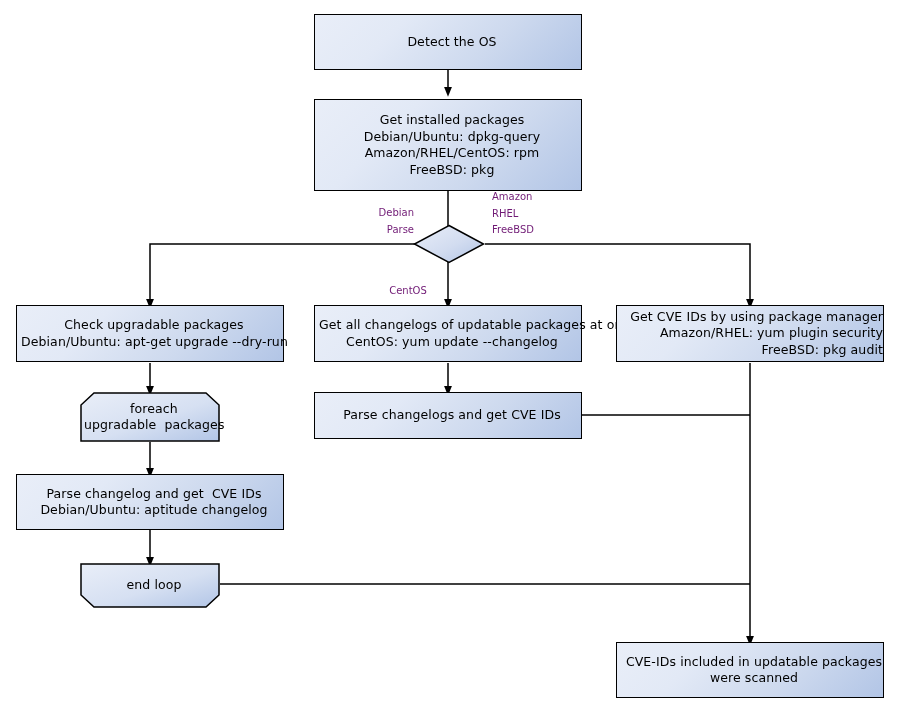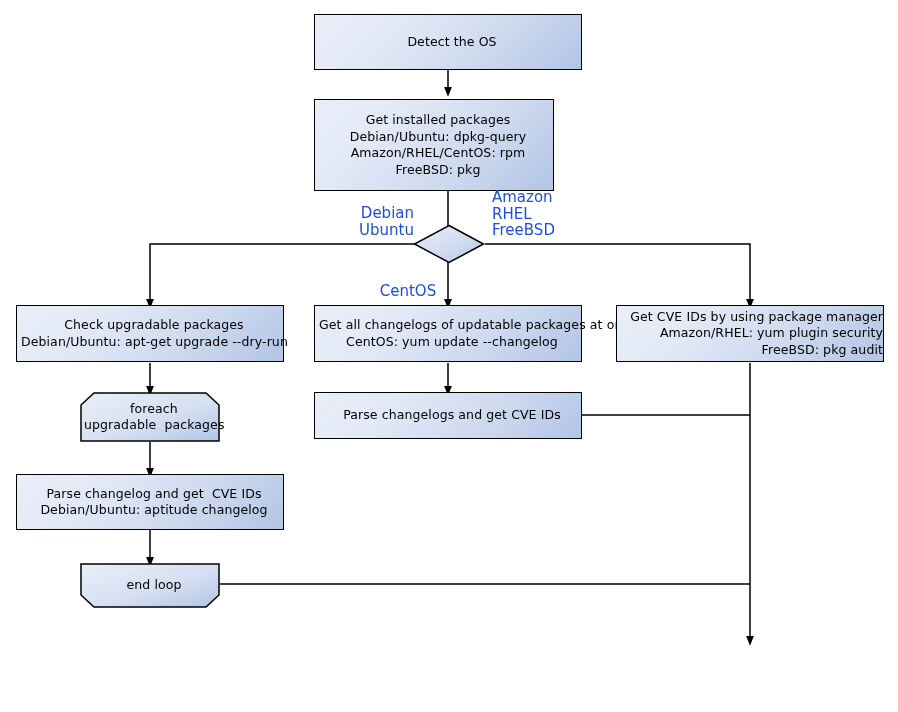--- a/index.html
+++ b/index.html
@@ -29,22 +29,22 @@
   }
   
   .loop-end{border:none;background:none;}
   .shape-svg{position:absolute;left:0;top:0;width:100%;height:100%;overflow:visible;}
   .node .label-layer{position:relative;z-index:2;width:100%;}
 
   .diamond{
     position:absolute;
   }
   .edge-label{
-    position:absolute;font-size:15px;line-height:16.5px;
-    white-space:pre;text-align:center;color:#1d4ed8;
+    position:absolute;font-size:10px;line-height:16.5px;
+    white-space:pre;text-align:center;color:#701a75;
   }
   .overflow-node{overflow:visible;}
 </style>
 </head>
 <body>
 
 <div id="canvas">
 
   <svg class="edges" viewBox="0 0 898 712">
     <defs>
@@ -77,42 +77,42 @@
       <path d="M582,415 L750,415"></path>
 
       <path d="M750,363 L750,641" marker-end="url(#arrow)"></path>
     </g>
   </svg>
 
   <div class="node" style="left:314px;top:14px;width:268px;height:56px;">
     <span class="txt">Detect the OS</span>
   </div>
 
-  <div class="node" style="left:314px;top:99px;width:240px;height:92px;">
+  <div class="node" style="left:314px;top:99px;width:268px;height:92px;">
     <span class="txt">Get installed packages
 Debian/Ubuntu: dpkg-query
 Amazon/RHEL/CentOS: rpm
 FreeBSD: pkg</span>
   </div>
 
   <div class="diamond" style="left:413px;top:224px;width:72px;height:40px;">
     <svg class="shape-svg" viewBox="0 0 72 40" preserveAspectRatio="none">
       <defs>
         <linearGradient id="dg" x1="0" y1="0" x2="1" y2="1">
           <stop offset="0%" stop-color="#e9eef8"></stop>
           <stop offset="55%" stop-color="#d2dcf0"></stop>
           <stop offset="100%" stop-color="#b2c5e6"></stop>
         </linearGradient>
       </defs>
       <polygon points="36,1.5 70.5,20 36,38.5 1.5,20" fill="url(#dg)" stroke="#000000" stroke-width="1.5"></polygon>
     </svg>
   </div>
 
   <div class="edge-label" style="left:340px;top:205px;width:74px;text-align:right;">Debian
-Ubuntu</div>
+Parse</div>
   <div class="edge-label" style="left:492px;top:189px;width:80px;text-align:left;">Amazon
 RHEL
 FreeBSD</div>
   <div class="edge-label" style="left:376px;top:283px;width:64px;text-align:center;">CentOS</div>
 
   <div class="node" style="left:16px;top:305px;width:268px;height:57px;">
     <span class="txt">Check upgradable packages
 Debian/Ubuntu: apt-get upgrade --dry-run</span>
   </div>
 
@@ -158,14 +158,18 @@
           <stop offset="0%" stop-color="#e9eef8"></stop>
           <stop offset="55%" stop-color="#d6e0f2"></stop>
           <stop offset="100%" stop-color="#b2c5e6"></stop>
         </linearGradient>
       </defs>
       <polygon points="1,1 139,1 139,32 126,44 14,44 1,32" fill="url(#lg2)" stroke="#000000" stroke-width="1.5"></polygon>
     </svg>
     <span class="txt label-layer">end loop</span>
   </div>
 
+  <div class="node" style="left:616px;top:642px;width:268px;height:56px;">
+    <span class="txt">CVE-IDs included in updatable packages
+were scanned</span>
+  </div>
 
 </div>
 
 </body></html>

